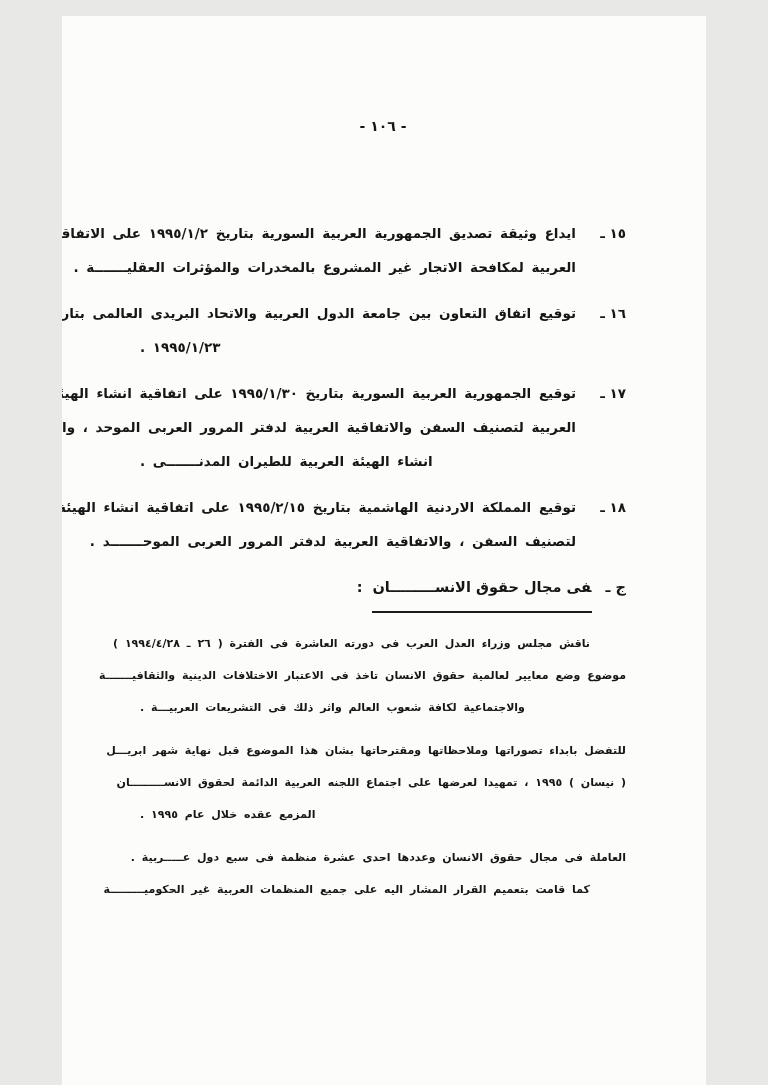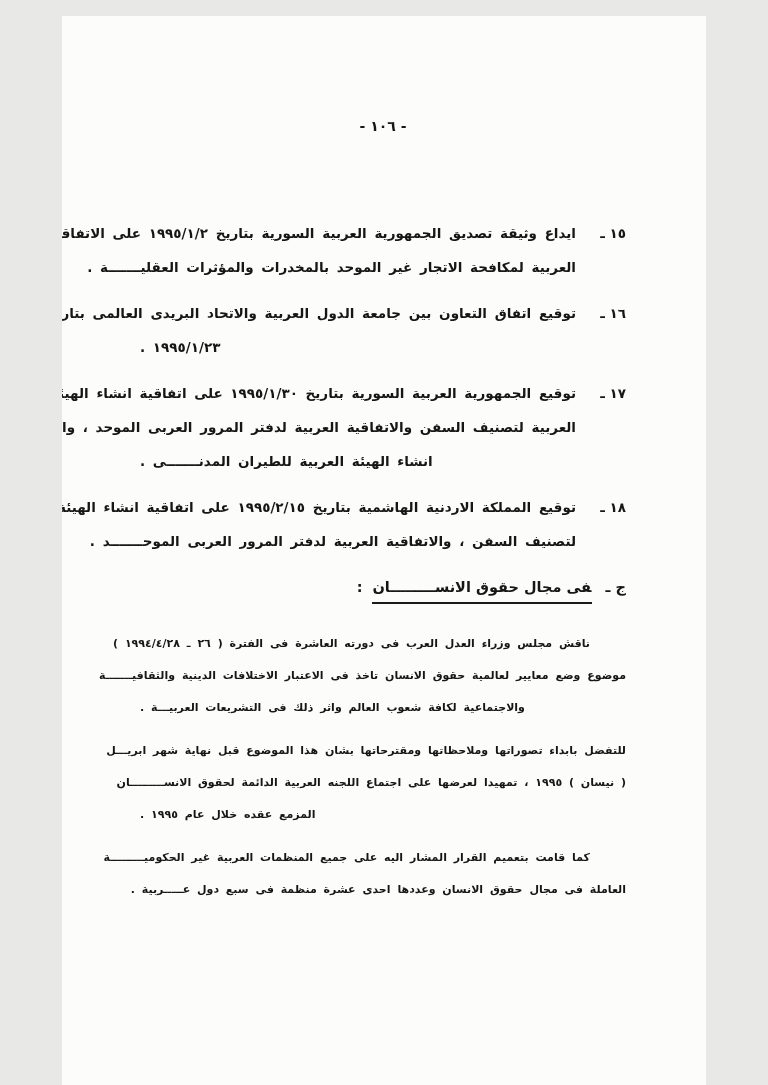--- a/index.html
+++ b/index.html
@@ -40,21 +40,21 @@
     text-align:left;
   }
   .section-heading{
     margin:14px 0 26px 0;
     font-size:14.5px;
     line-height:30px;
   }
   .section-letter{margin-left:14px;text-align:right;}
   .section-title{
     border-bottom:2px solid #1a1a1a;
-    padding-bottom:7px;
+    padding-bottom:16px;
   }
   .section-colon{margin-right:10px;}
   .paragraphs{}
   .paragraph{
     font-size:11px;
     line-height:32px;
     margin-bottom:11px;
   }
   .paragraph .line.indent{text-indent:36px;}
 </style>
@@ -64,21 +64,21 @@
 <div class="page">
   <div class="content">
 
     <div class="page-number">- ١٠٦ -</div>
 
     <div class="items">
         <div class="item">
           <div class="item-num">١٥ ـ</div>
           <div class="item-body">
             <div class="line">ايداع وثيقة تصديق الجمهورية العربية السورية بتاريخ ١٩٩٥/١/٢ على الاتفاقيـــــــة</div>
-            <div class="line">العربية لمكافحة الاتجار غير الموحد بالمخدرات والمؤثرات العقليـــــــة .</div>
+            <div class="line">العربية لمكافحة الاتجار غير المشروع بالمخدرات والمؤثرات العقليـــــــة .</div>
           </div>
         </div>
         <div class="item">
           <div class="item-num">١٦ ـ</div>
           <div class="item-body">
             <div class="line">توقيع اتفاق التعاون بين جامعة الدول العربية والاتحاد البريدى العالمى بتاريـــــــــخ</div>
             <div class="line">١٩٩٥/١/٢٣ .</div>
           </div>
         </div>
         <div class="item">
@@ -107,19 +107,19 @@
           <div class="line indent">ناقش مجلس وزراء العدل العرب فى دورته العاشرة فى الفترة ( ٢٦ ـ ١٩٩٤/٤/٢٨ )</div>
           <div class="line">موضوع وضع معايير لعالمية حقوق الانسان تاخذ فى الاعتبار الاختلافات الدينية والثقافيـــــــة</div>
           <div class="line">والاجتماعية لكافة شعوب العالم واثر ذلك فى التشريعات العربيـــة .</div>
         </div>
         <div class="paragraph">
           <div class="line">للتفضل بابداء تصوراتها وملاحظاتها ومقترحاتها بشان هذا الموضوع قبل نهاية شهر ابريـــل</div>
           <div class="line">( نيسان ) ١٩٩٥ ، تمهيدا لعرضها على اجتماع اللجنه العربية الدائمة لحقوق الانســـــــــان</div>
           <div class="line">المزمع عقده خلال عام ١٩٩٥ .</div>
         </div>
         <div class="paragraph">
+          <div class="line">العاملة فى مجال حقوق الانسان وعددها احدى عشرة منظمة فى سبع دول عـــــربية .</div>
           <div class="line indent">كما قامت بتعميم القرار المشار اليه على جميع المنظمات العربية غير الحكوميـــــــــة</div>
-          <div class="line">العاملة فى مجال حقوق الانسان وعددها احدى عشرة منظمة فى سبع دول عـــــربية .</div>
         </div>
       </div>
 
   </div>
 </div>
 
 </body></html>

